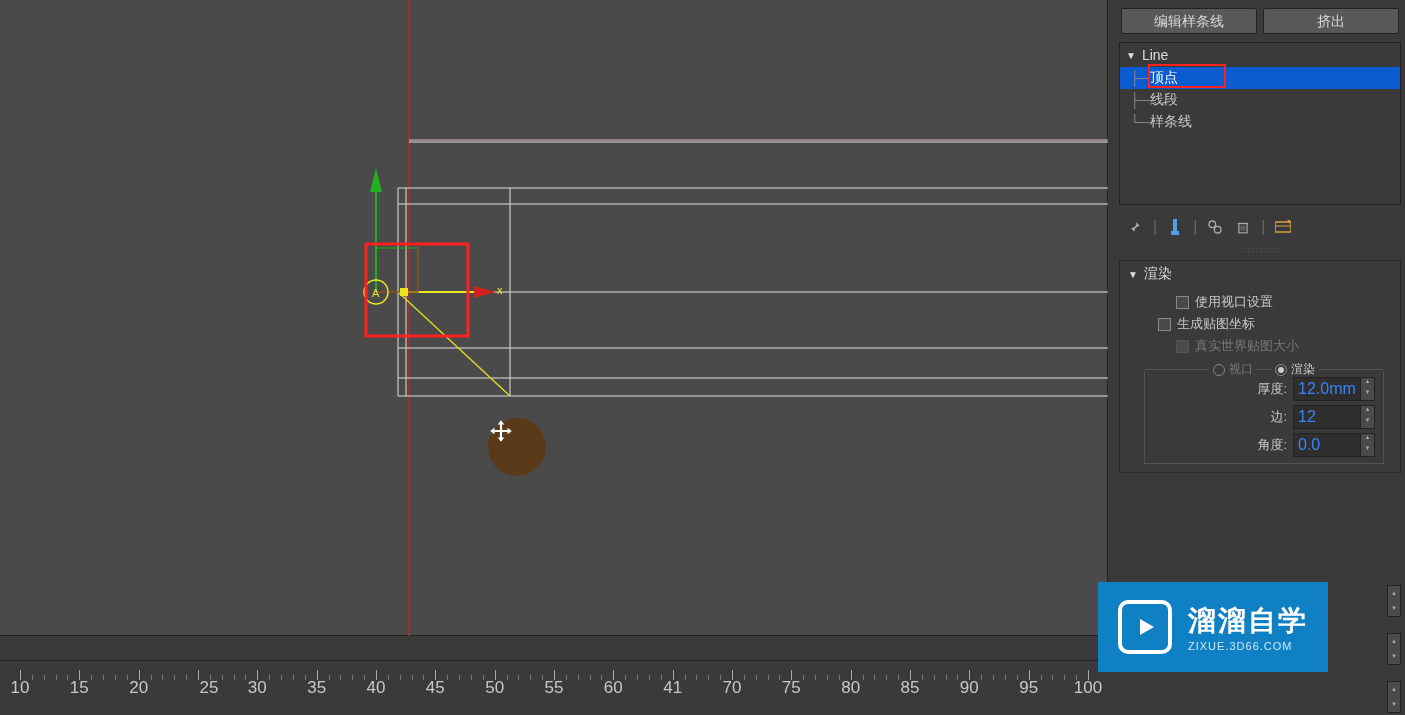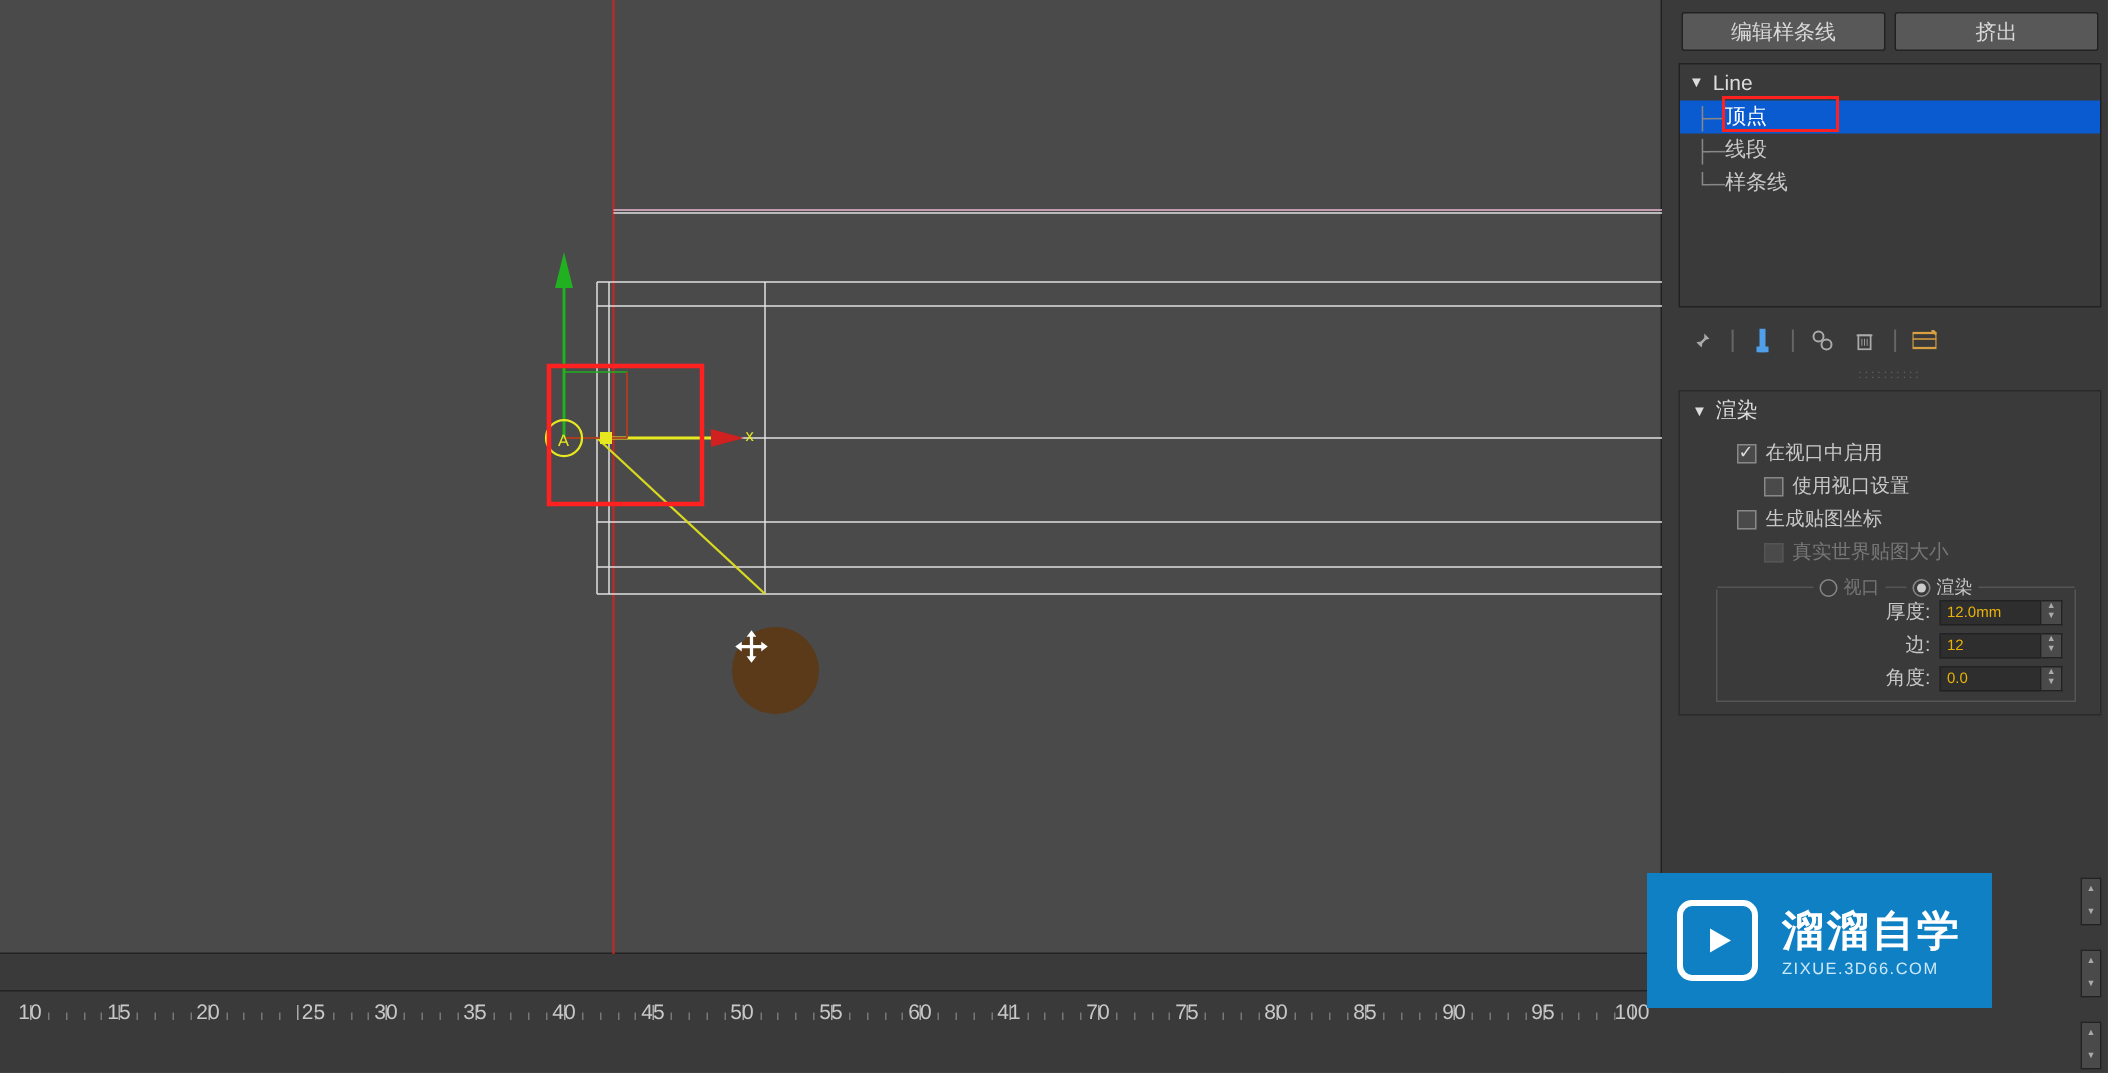--- a/index.html
+++ b/index.html
@@ -48,40 +48,40 @@
   .radio { width: 12px; height: 12px; border-radius: 50%; border: 1px solid #888; display: inline-block; position: relative; flex-shrink: 0; }
   .radio.checked::after { content: ""; width: 6px; height: 6px; border-radius: 50%; background: #ccc; position: absolute; top: 2px; left: 2px; }
 
   .field-group { border-left: 1px solid #555; border-right: 1px solid #555; border-bottom: 1px solid #555; margin: 4px 6px 4px 14px; padding: 4px 8px; position: relative; }
   .field-top-row { position: absolute; top: -10px; left: 0; right: 0; display: flex; align-items: center; gap: 4px; font-size: 12px; }
   .field-top-row .line { flex: 1; border-top: 1px solid #555; height: 1px; }
 
   .spin-row { display: flex; align-items: center; justify-content: flex-end; gap: 6px; padding: 2px 0; }
   .spin-row label { flex: 0 0 auto; text-align: right; }
   .spin { display: flex; align-items: stretch; }
-  .spin input { width: 68px; background: #2e2e2e; border: 1px solid #222; color: #eab308; font-size: 10px; padding: 2px 4px; }
+  .spin input { width: 68px; background: #2e2e2e; border: 1px solid #222; color: #3b82f6; font-size: 16px; padding: 2px 4px; }
   .spin .updn { width: 14px; background: #4a4a4a; border: 1px solid #222; border-left: none; display: flex; flex-direction: column; }
   .spin .updn span { flex: 1; font-size: 6px; text-align: center; color: #aaa; }
 
   .spin-stack { position: absolute; right: 4px; top: 585px; display: flex; flex-direction: column; gap: 16px; }
   .spin-stack .s { width: 14px; height: 32px; background: #4a4a4a; border: 1px solid #222; display: flex; flex-direction: column; }
   .spin-stack .s span { flex:1; font-size:6px; text-align:center; color:#aaa; line-height:14px; }
 
   
   .watermark { position: absolute; left: 1098px; top: 582px; width: 230px; height: 90px; background: #0f80c4; display: flex; align-items: center; justify-content: center; gap: 16px; color: #fff; z-index: 50; }
   .watermark .play { width: 54px; height: 54px; border: 4px solid #fff; border-radius: 10px; display: flex; align-items: center; justify-content: center; }
   .watermark .txt-main { font-size: 28px; font-weight: bold; letter-spacing: 2px; }
   .watermark .txt-sub { font-size: 11px; letter-spacing: 1px; color: #cde8f8; }
 
   
   #timeline { position: absolute; left: 0; top: 660px; width: 1108px; height: 45px; background: #3a3a3a; }
   .ticks { position: relative; height: 40px; border-top: 1px solid #222; }
   .ticks .tick { position: absolute; bottom: 20px; width: 1px; height: 10px; background: #aaa; }
   .ticks .tick.minor { height: 5px; background: #777; }
-  .ticks .lbl { position: absolute; bottom: 18px; font-size: 14px; color: #c8c8c8; transform: translateX(-50%); }
+  .ticks .lbl { position: absolute; bottom: 2px; font-size: 17px; color: #c8c8c8; transform: translateX(-50%); }
 
 </style>
 </head>
 <body>
 
 <div id="viewport">
   <svg width="1108" height="636">
 
     <line x1="409" y1="0" x2="409" y2="636" stroke="#c02828" stroke-width="1.5"></line>
 
@@ -201,24 +201,20 @@
   </div>
 
   <div class="drag-handle">::::::::::</div>
 
   <div class="rollout">
     <div class="rollout-hdr">
       <span class="tri">▼</span>
       <span>渲染</span>
     </div>
     <div class="rollout-body">
-      <div class="chk-row">
-        <span class="chk checked"></span>
-        <span>在视口中启用</span>
-      </div>
       <div class="chk-row" style="padding-left:46px;">
         <span class="chk"></span>
         <span>使用视口设置</span>
       </div>
       <div class="chk-row">
         <span class="chk"></span>
         <span>生成贴图坐标</span>
       </div>
       <div class="chk-row dim" style="padding-left:46px;">
         <span class="chk" style="border-color:#555;"></span>

